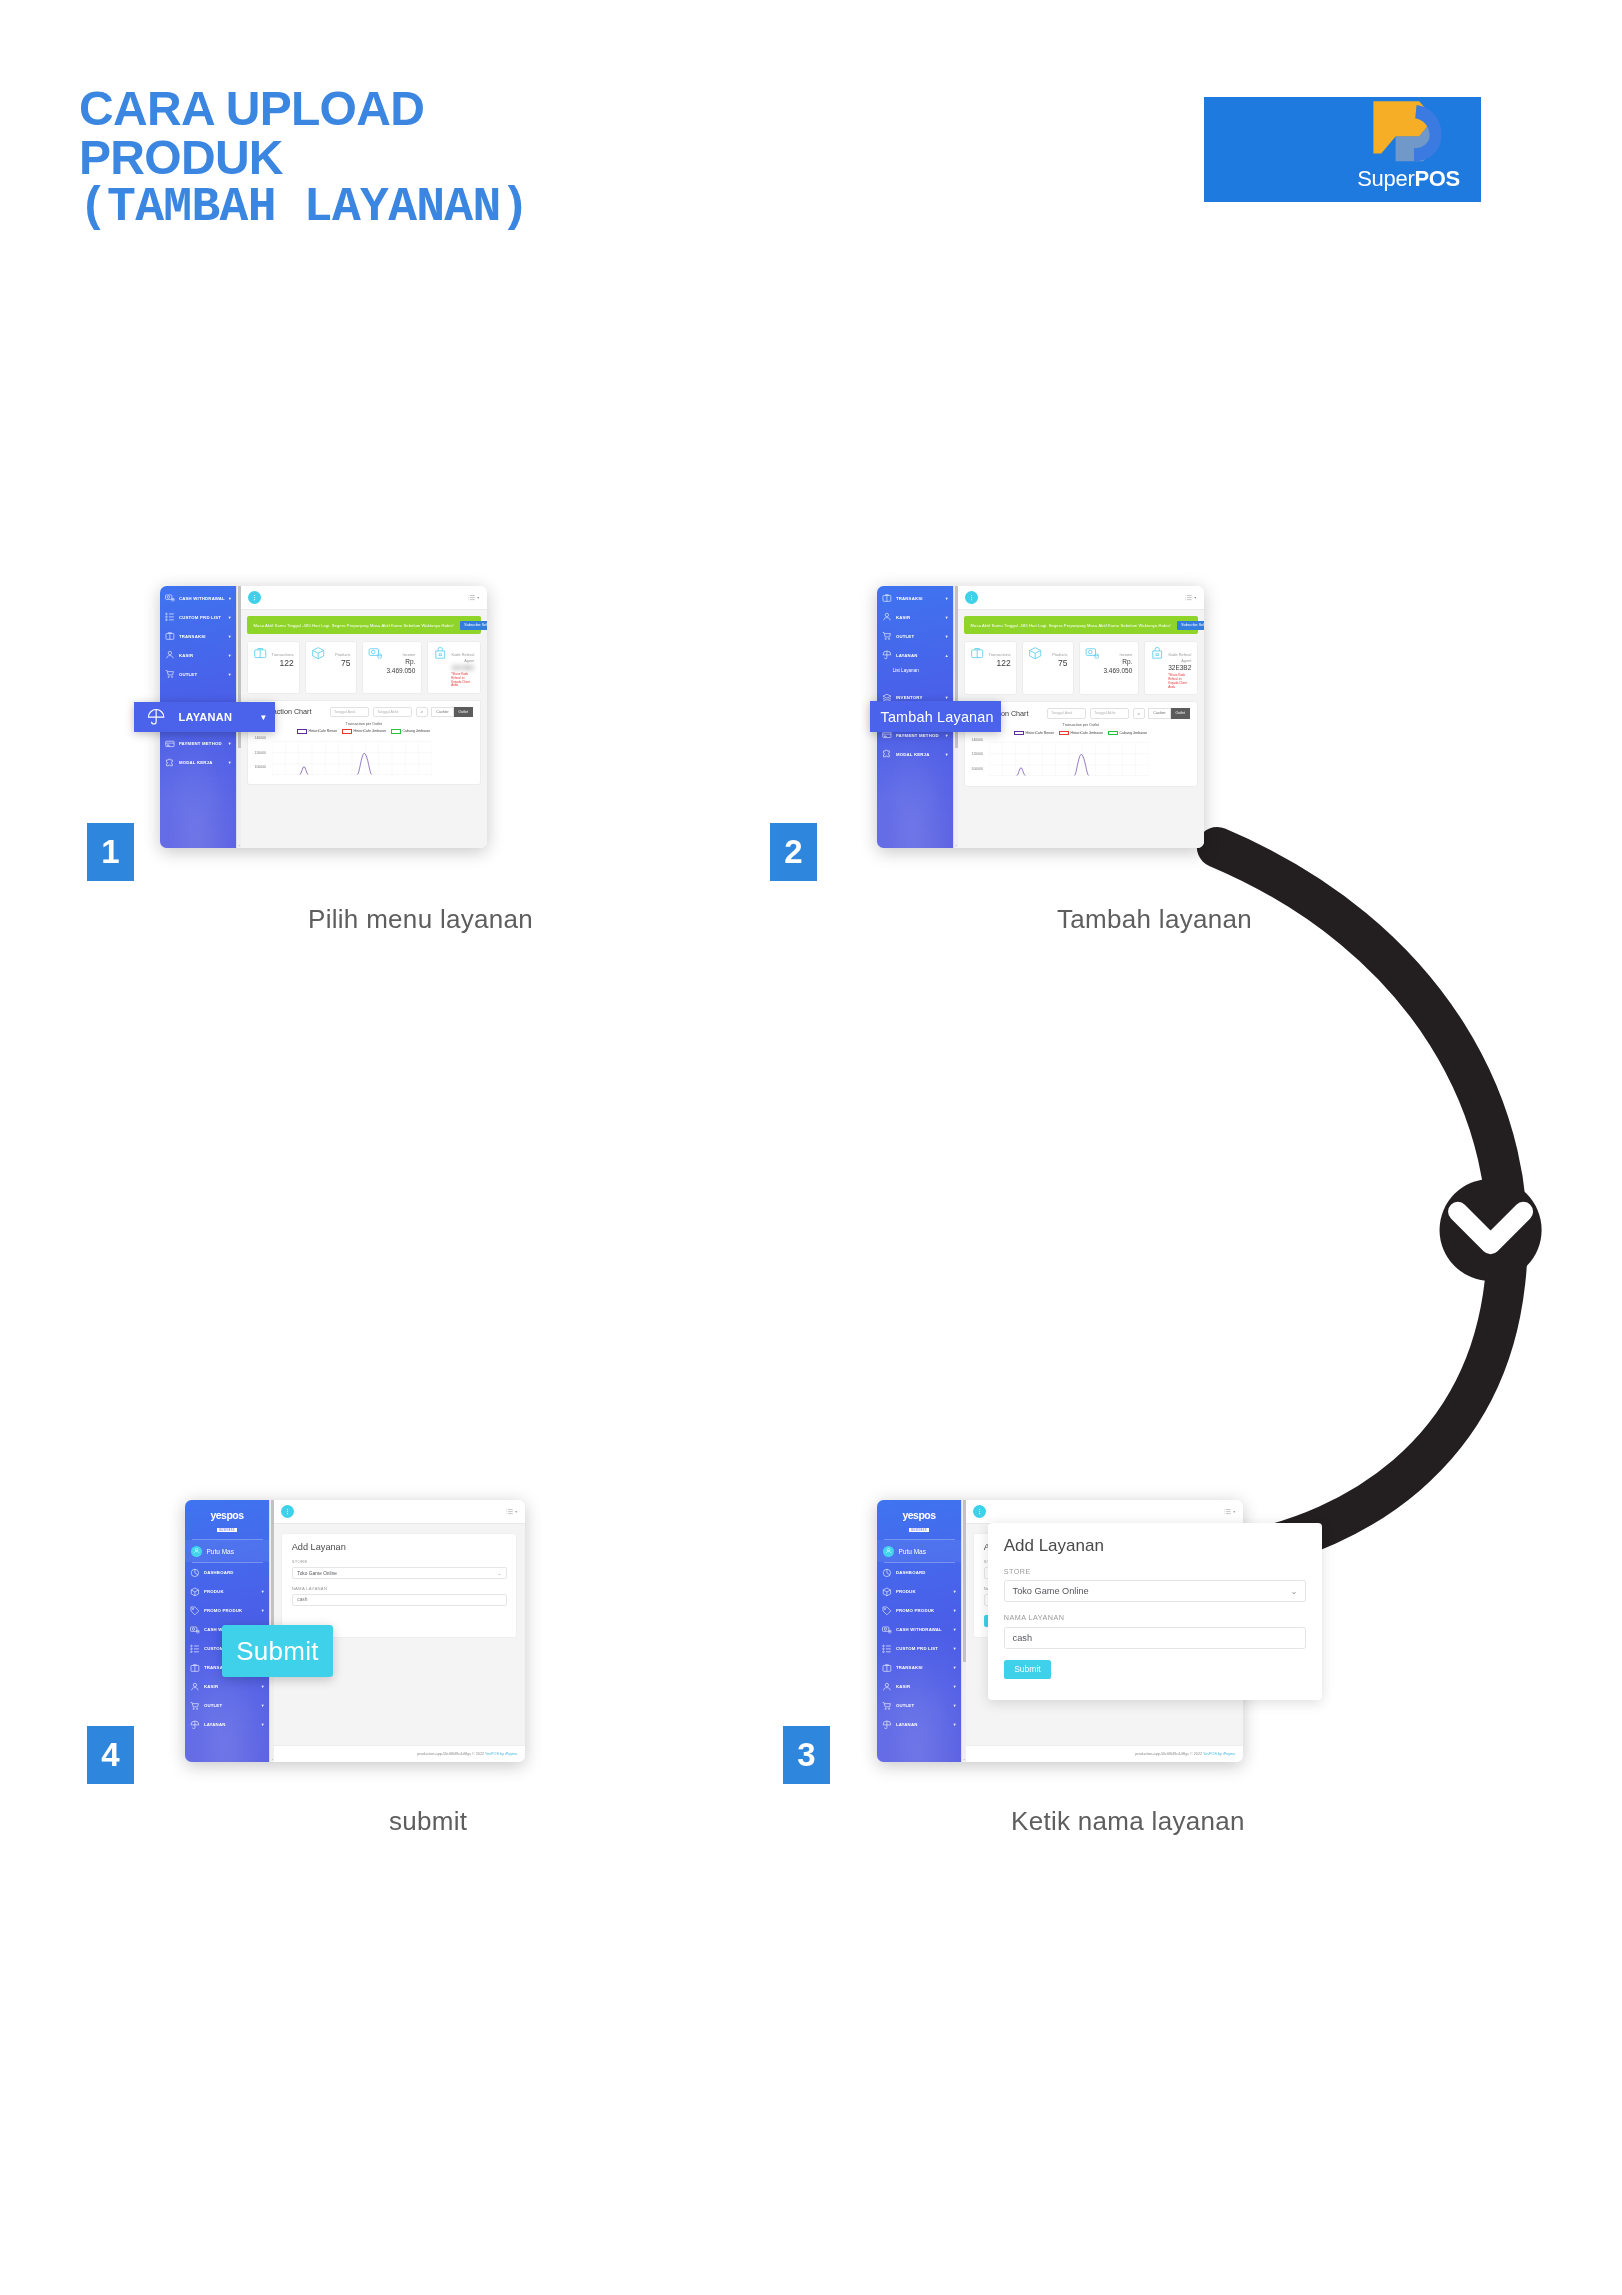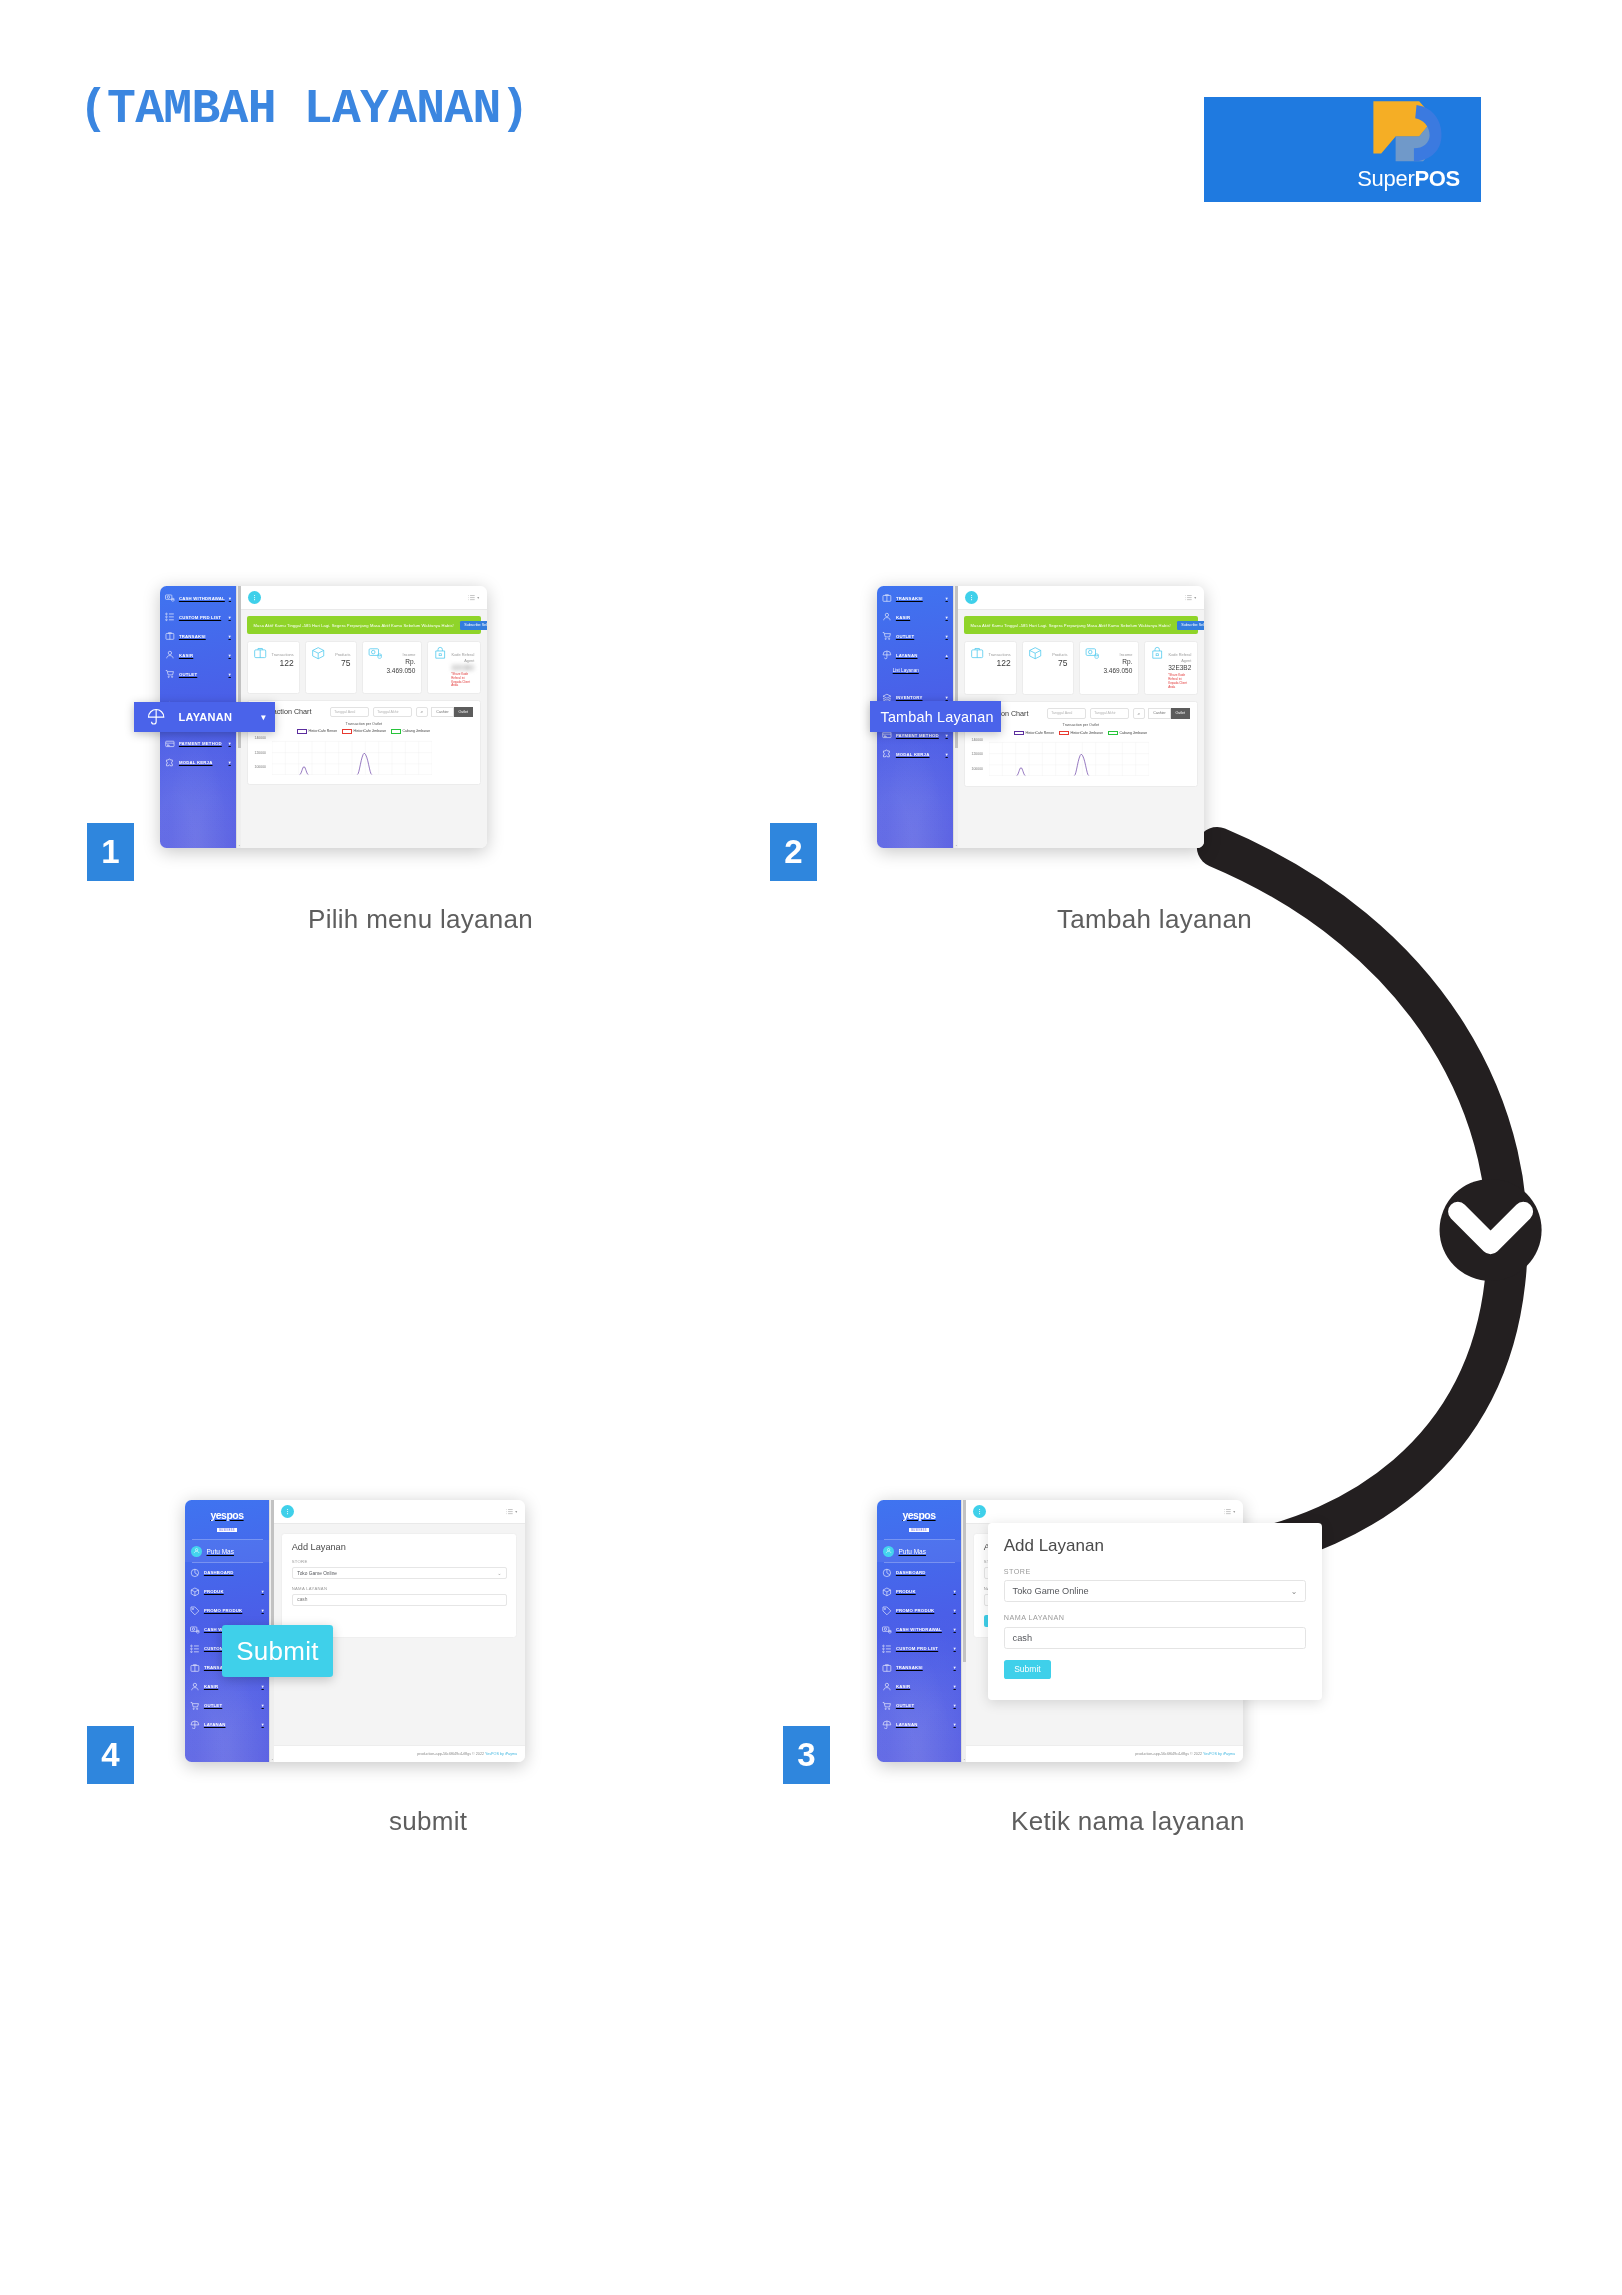--- a/index.html
+++ b/index.html
@@ -63,21 +63,20 @@
   #shot1 { left:160px;  top:586px;  width:327px; height:262px; border-radius:6.5px; }
   #shot2 { left:877px; top:586px;  width:327px; height:262px; border-radius:6.5px; }
   #shot3 { left:877px; top:1500px; width:366px; height:262px; border-radius:6.5px; }
   #shot4 { left:185px;  top:1500px; width:340px; height:262px; border-radius:6.5px; }
 
   
   .sb {
     width:76px; flex:0 0 76px; position:relative;
     background:linear-gradient(170deg,#3f74f0 0%,#4a5fe8 45%,#4b52e0 100%);
     overflow:hidden;
-    text-decoration:underline;
   }
   .sb.wide { width:84px; flex:0 0 84px; }
   .sb::after{
     content:""; position:absolute; left:0; right:0; bottom:0; height:58%;
     background:
       radial-gradient(ellipse at 20% 95%, rgba(255,255,255,0.10) 0 22%, transparent 60%),
       radial-gradient(ellipse at 70% 88%, rgba(255,255,255,0.08) 0 18%, transparent 60%),
       linear-gradient(transparent, rgba(255,255,255,0.05));
     pointer-events:none;
   }
@@ -224,20 +223,21 @@
 <svg class="connector" viewBox="0 0 2480 3508">
   <path d="M 1860 1295 C 2180 1430, 2330 1700, 2300 1960 C 2270 2230, 2060 2340, 1905 2370" fill="none" stroke="#231f20" stroke-width="62" stroke-linecap="round"></path>
 </svg>
 <div style="position:absolute;left:2190;top:1790;width:118px;height:118px;"></div>
 <svg class="connector" viewBox="0 0 2480 3508" style="z-index:12;">
   <circle cx="2278" cy="1880" r="78" fill="#231f20"></circle>
   <path d="M 2228 1852 L 2278 1902 L 2328 1852" fill="none" stroke="#ffffff" stroke-width="30" stroke-linecap="round" stroke-linejoin="round"></path>
 </svg>
 
 <div class="page-title">
+  <span>CARA UPLOAD PRODUK</span>
   <span class="l2">(TAMBAH LAYANAN)</span>
 </div>
 
 <div class="logo-box">
   <svg class="logo-mark" viewBox="0 0 130 108">
     <path d="M22 0 L92 0 L115 26 L92 54 L56 54 L34 80 L22 80 Z" fill="#f5ae25"></path>
     <path d="M56 54 L92 54 L115 26 L120 40 L120 68 L98 92 L56 92 Z" fill="#7f9fc4" opacity="0.85"></path>
     <path d="M88 6 C116 10, 128 34, 126 56 C124 80, 104 92, 84 92 L84 72 C98 72, 108 64, 108 52 C108 38, 98 28, 86 26 Z" fill="#3b7ae0"></path>
   </svg>
   <div class="logo-text"><span>Super</span><b>POS</b></div>

